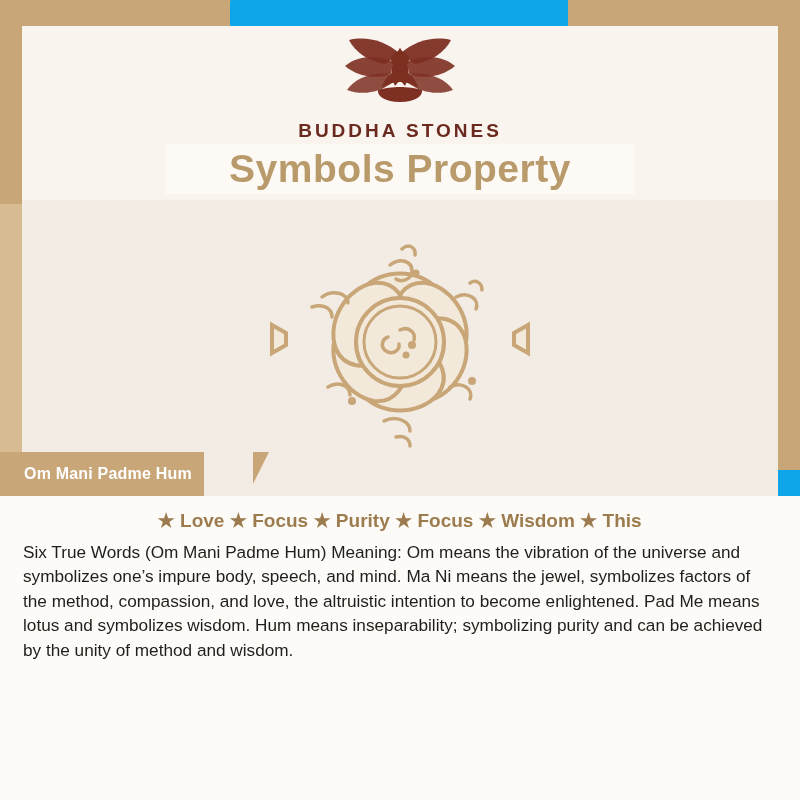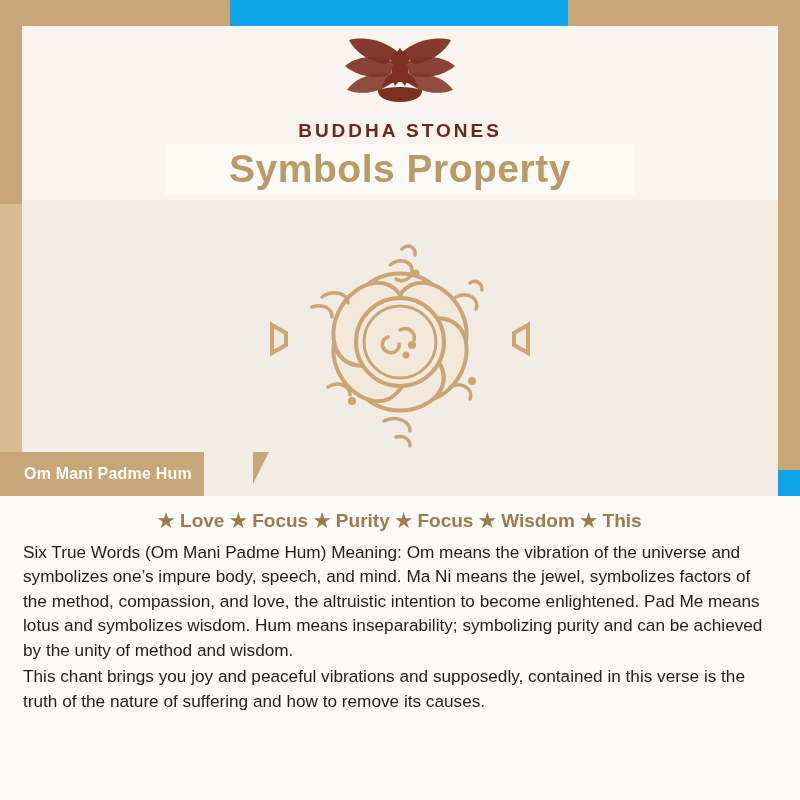--- a/index.html
+++ b/index.html
@@ -311,17 +311,16 @@
       <span class="kw">Purity</span>
       <span class="star">★</span>
       <span class="kw">Focus</span>
       <span class="star">★</span>
       <span class="kw">Wisdom</span>
       <span class="star">★</span>
       <span class="kw">This</span>
     </div>
     <div class="body-text">
       <p>Six True Words (Om Mani Padme Hum) Meaning: Om means the vibration of the universe and symbolizes one’s impure body, speech, and mind. Ma Ni means the jewel, symbolizes factors of the method, compassion, and love, the altruistic intention to become enlightened. Pad Me means lotus and symbolizes wisdom. Hum means inseparability; symbolizing purity and can be achieved by the unity of method and wisdom.</p>
-      <p>This chant brings you joy and peaceful vibrations and supposedly, contained in this verse is the truth of the nature of suffering and how to remove its causes.</p>
     </div>
   </div>
 
 </div>
 
 </body></html>

